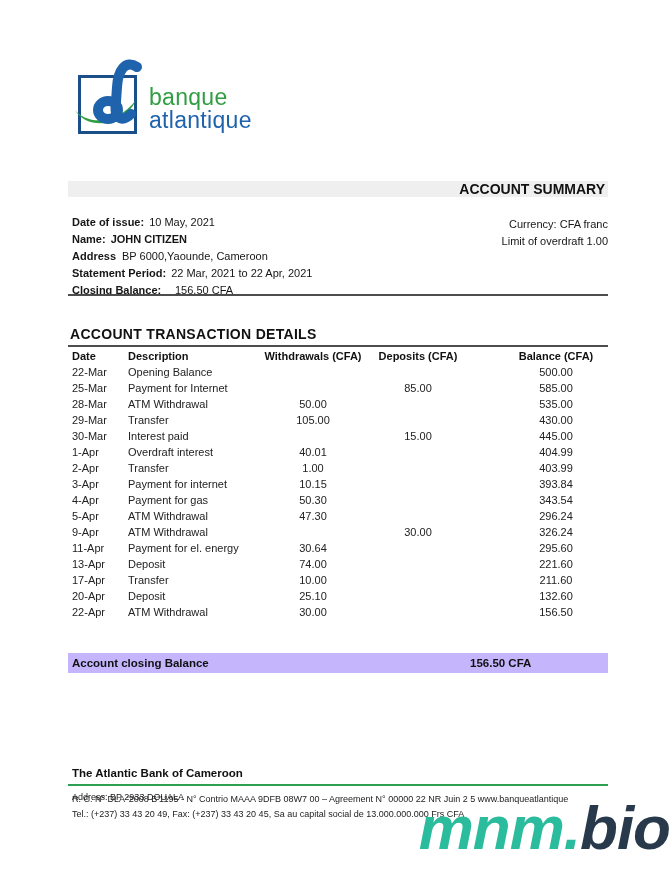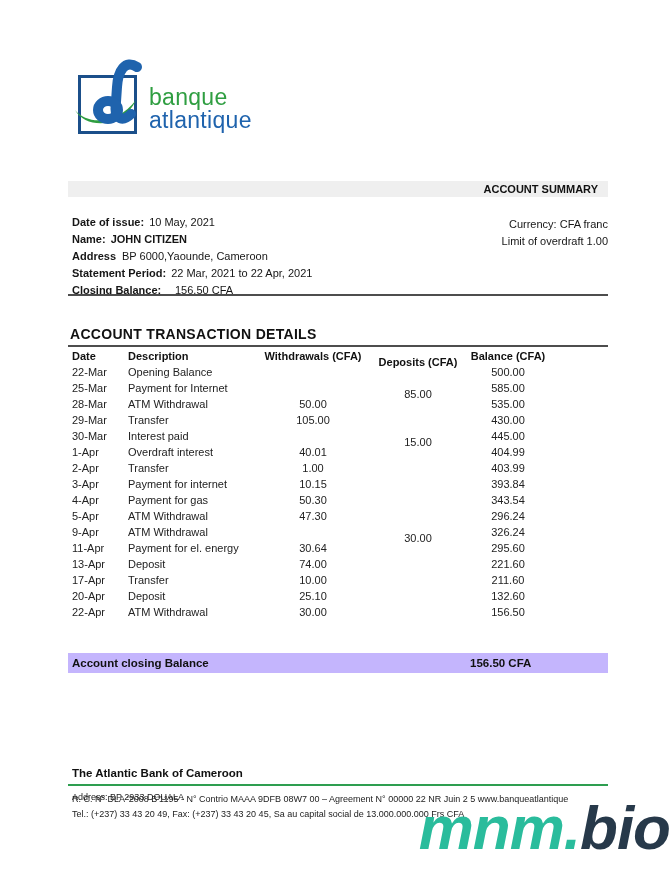--- a/index.html
+++ b/index.html
@@ -10,21 +10,21 @@
 
   
   .logo-mark{position:absolute;left:70px;top:58px;width:78px;height:84px;}
   .logo-text{position:absolute;left:149px;top:86px;line-height:23px;font-size:23px;letter-spacing:.3px;}
   .logo-line1{color:#2f9e41;}
   .logo-line2{color:#1f63ad;}
 
   
   .summary-bar{
     position:absolute;left:68px;top:181px;width:540px;height:16px;background:#efefef;
-    font-size:11px;font-weight:bold;line-height:16px;text-align:right;box-sizing:border-box;padding-right:10px;color:#111;
+    font-size:14px;font-weight:bold;line-height:16px;text-align:right;box-sizing:border-box;padding-right:3px;color:#111;
   }
   .summary-left{position:absolute;left:72px;top:214px;font-size:11px;line-height:17px;color:#161616;}
   .frow{display:flex;}
   .flabel{font-weight:bold;margin-right:5px;white-space:pre;}
   .f-address .flabel{width:50px;margin-right:0;}
   .f-closing .flabel{width:103px;margin-right:0;}
   .f-name .fvalue{font-weight:bold;}
   .summary-right{position:absolute;right:64px;top:216px;font-size:11px;line-height:17px;text-align:right;color:#161616;}
 
   .rule{position:absolute;left:68px;width:540px;height:2px;background:#4d4d4d;}
@@ -32,22 +32,22 @@
   .rule-table{top:345px;}
 
   
   .txn-title{position:absolute;left:70px;top:326px;font-size:14px;font-weight:bold;letter-spacing:.3px;color:#111;}
   .txn-table{position:absolute;left:68px;top:349px;width:540px;font-size:11px;color:#222;}
   .trow{display:flex;height:16px;line-height:16px;}
   .thead{height:15px;line-height:15px;font-weight:bold;color:#111;}
   .c-date{width:60px;box-sizing:border-box;padding-left:4px;}
   .c-desc{width:130px;}
   .c-wd{width:110px;text-align:center;}
-  .c-dep{width:100px;text-align:center;margin-top:6px;}
-  .c-bal{width:80px;text-align:center;}
+  .c-dep{width:100px;text-align:center;}
+  .c-bal{width:80px;text-align:center;margin-left:48px;}
 
   
   .closing-bar{
     position:absolute;left:68px;top:653px;width:540px;height:20px;background:#c4b5fd;
     font-size:11.5px;font-weight:bold;line-height:20px;color:#111;
   }
   .closing-label{position:absolute;left:4px;}
   .closing-value{position:absolute;left:402px;}
 
   

